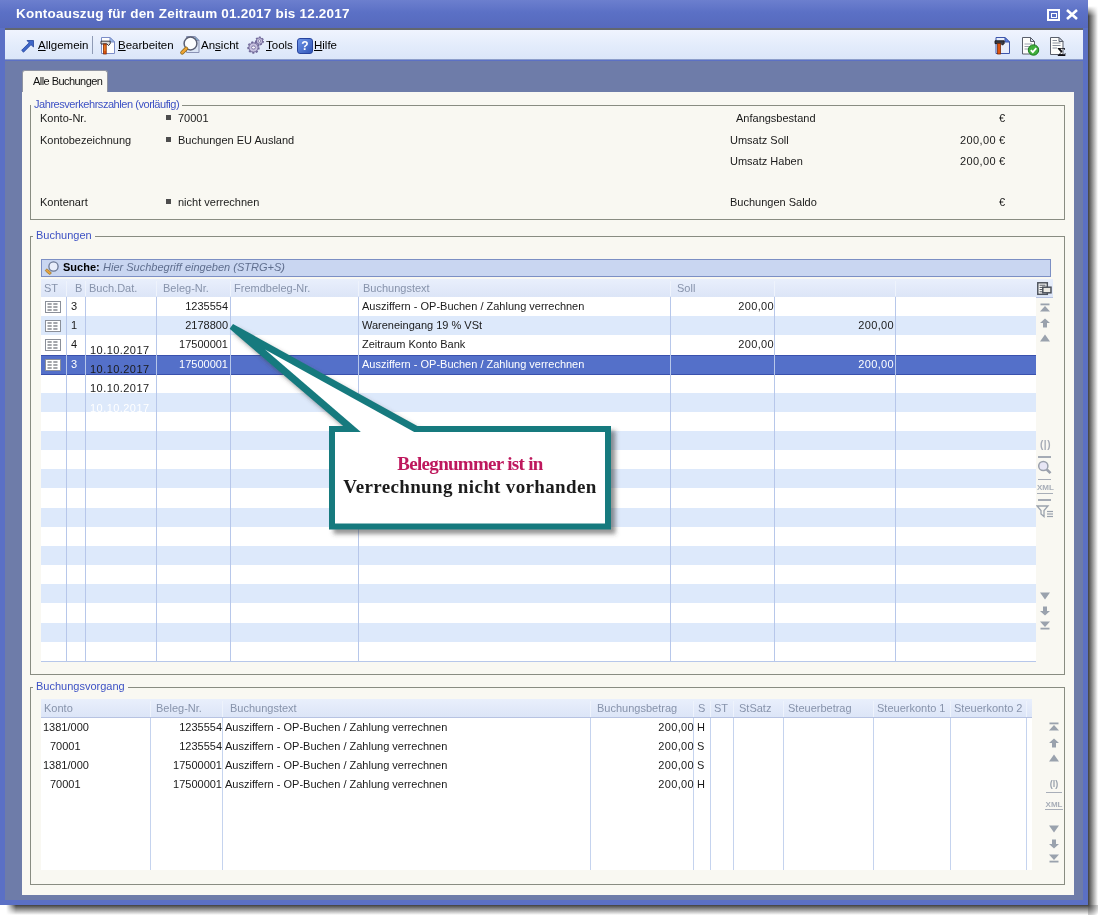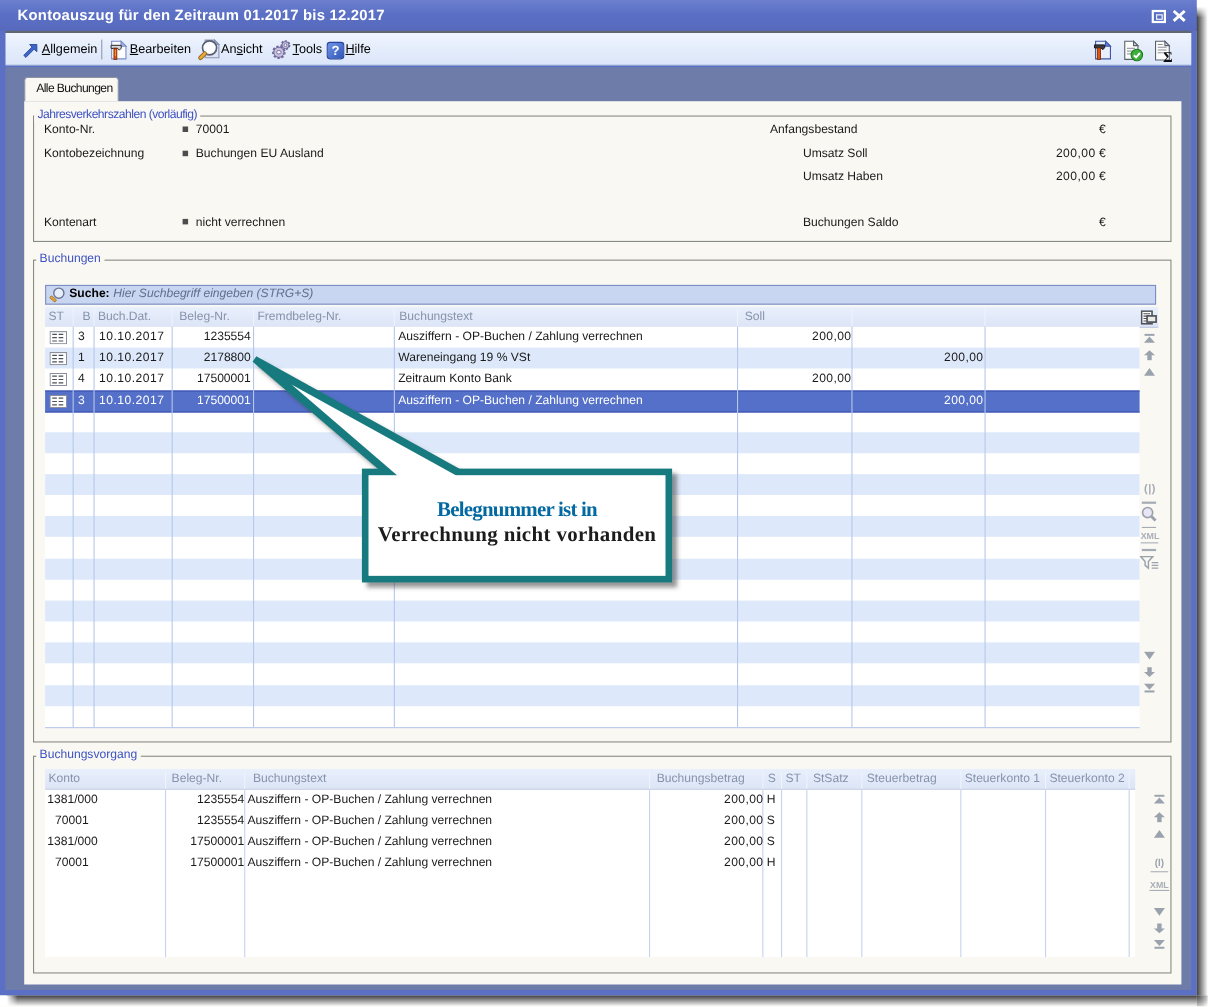--- a/index.html
+++ b/index.html
@@ -1,19 +1,19 @@
 <!DOCTYPE html>
 <html><head><meta charset="utf-8">
 <style>
 html,body{margin:0;padding:0;}
 body{width:1098px;height:915px;background:#fff;position:relative;overflow:hidden;
  font-family:"Liberation Sans",sans-serif;font-size:11px;color:#1a1a1a;}
 .abs{position:absolute;}
 .t11{font-size:11px;line-height:13px;white-space:nowrap;}
-.dt{letter-spacing:0.45px;}
+.dt{letter-spacing:0.45px;margin-top:44px;}
 .hdr{color:#8793ab;}
 .sep{position:absolute;width:1px;background:#b7c7ea;}
 .sep2{position:absolute;width:1px;background:#c5d3ee;}
 .gb{position:absolute;border:1px solid #898c82;}
 .gblabel{position:absolute;color:#3d51c4;background:#f9f8f2;padding:0 3px;font-size:11px;line-height:13px;white-space:nowrap;}
 .bullet{position:absolute;width:5px;height:5px;background:#4d4d4d;}
 .zeb{background:#dde9fb;}
 .selrow{color:#fff;}
 </style></head>
 <body>
@@ -50,21 +50,21 @@
 <div class="gblabel" style="left:31px;top:98px;letter-spacing:-0.45px;">Jahresverkehrszahlen (vorläufig)</div>
 <div class="abs t11" style="left:40px;top:112px;">Konto-Nr.</div>
 <div class="abs t11" style="left:40px;top:134px;">Kontobezeichnung</div>
 <div class="abs t11" style="left:40px;top:196px;">Kontenart</div>
 <div class="bullet" style="left:166px;top:115px;"></div>
 <div class="bullet" style="left:166px;top:137px;"></div>
 <div class="bullet" style="left:166px;top:199px;"></div>
 <div class="abs t11" style="left:178px;top:112px;">70001</div>
 <div class="abs t11" style="left:178px;top:134px;">Buchungen EU Ausland</div>
 <div class="abs t11" style="left:178px;top:196px;">nicht verrechnen</div>
-<div class="abs t11" style="left:700px;top:112px;">Anfangsbestand</div>
+<div class="abs t11" style="left:736px;top:112px;">Anfangsbestand</div>
 <div class="abs t11" style="left:730px;top:134px;">Umsatz Soll</div>
 <div class="abs t11" style="left:730px;top:155px;">Umsatz Haben</div>
 <div class="abs t11" style="left:730px;top:196px;">Buchungen Saldo</div>
 <div class="abs t11" style="left:895px;top:134px;width:101px;text-align:right;letter-spacing:0.4px;">200,00</div>
 <div class="abs t11" style="left:895px;top:155px;width:101px;text-align:right;letter-spacing:0.4px;">200,00</div>
 <div class="abs t11" style="left:999px;top:112px;">€</div>
 <div class="abs t11" style="left:999px;top:134px;">€</div>
 <div class="abs t11" style="left:999px;top:155px;">€</div>
 <div class="abs t11" style="left:999px;top:196px;">€</div>
 
@@ -362,20 +362,20 @@
 <rect x="329" y="426" width="282" height="103.5" fill="#177a7e"></rect>
 <rect x="335" y="432" width="270" height="91.5" fill="#ffffff"></rect>
 <polygon points="265,349.5 362,433 416,433" fill="#ffffff"></polygon>
 </g>
 <defs>
       <filter id="cshadow" x="-10%" y="-10%" width="130%" height="130%">
 <feDropShadow dx="4.5" dy="4.5" stdDeviation="2" flood-color="#3c3c3c" flood-opacity="0.55"></feDropShadow>
 </filter>
     </defs>
 </svg>
-<div class="abs" style="left:332px;top:451px;width:276px;text-align:center;font-family:'Liberation Serif',serif;font-size:19px;color:#0369a1;line-height:26px;font-weight:bold;letter-spacing:-0.7px;">Belegnummer ist in</div>
+<div class="abs" style="left:332px;top:451px;width:276px;text-align:center;font-family:'Liberation Serif',serif;font-size:19px;color:#be185d;line-height:26px;font-weight:bold;letter-spacing:-0.7px;">Belegnummer ist in</div>
 <div class="abs" style="left:332px;top:474px;width:276px;text-align:center;font-family:'Liberation Serif',serif;font-size:19px;color:#1c1c1c;line-height:26px;font-weight:bold;letter-spacing:0.35px;">Verrechnung nicht vorhanden</div>
 
 <div class="abs" style="left:1088px;top:6px;width:10px;height:899px;background:linear-gradient(to right,rgba(30,30,30,0.85),rgba(30,30,30,0.0));"></div>
 <div class="abs" style="left:6px;top:905px;width:1082px;height:10px;background:linear-gradient(to bottom,rgba(30,30,30,0.85),rgba(30,30,30,0.0));"></div>
 <div class="abs" style="left:1088px;top:905px;width:10px;height:10px;background:radial-gradient(circle at 0 0,rgba(30,30,30,0.85),rgba(30,30,30,0.0) 95%);"></div>
 <div class="abs" style="left:1088px;top:0px;width:10px;height:16px;background:linear-gradient(to bottom,#ffffff 38%,rgba(255,255,255,0));"></div>
 <div class="abs" style="left:0px;top:905px;width:16px;height:10px;background:linear-gradient(to right,#ffffff 38%,rgba(255,255,255,0));"></div>
 
 </body></html>

